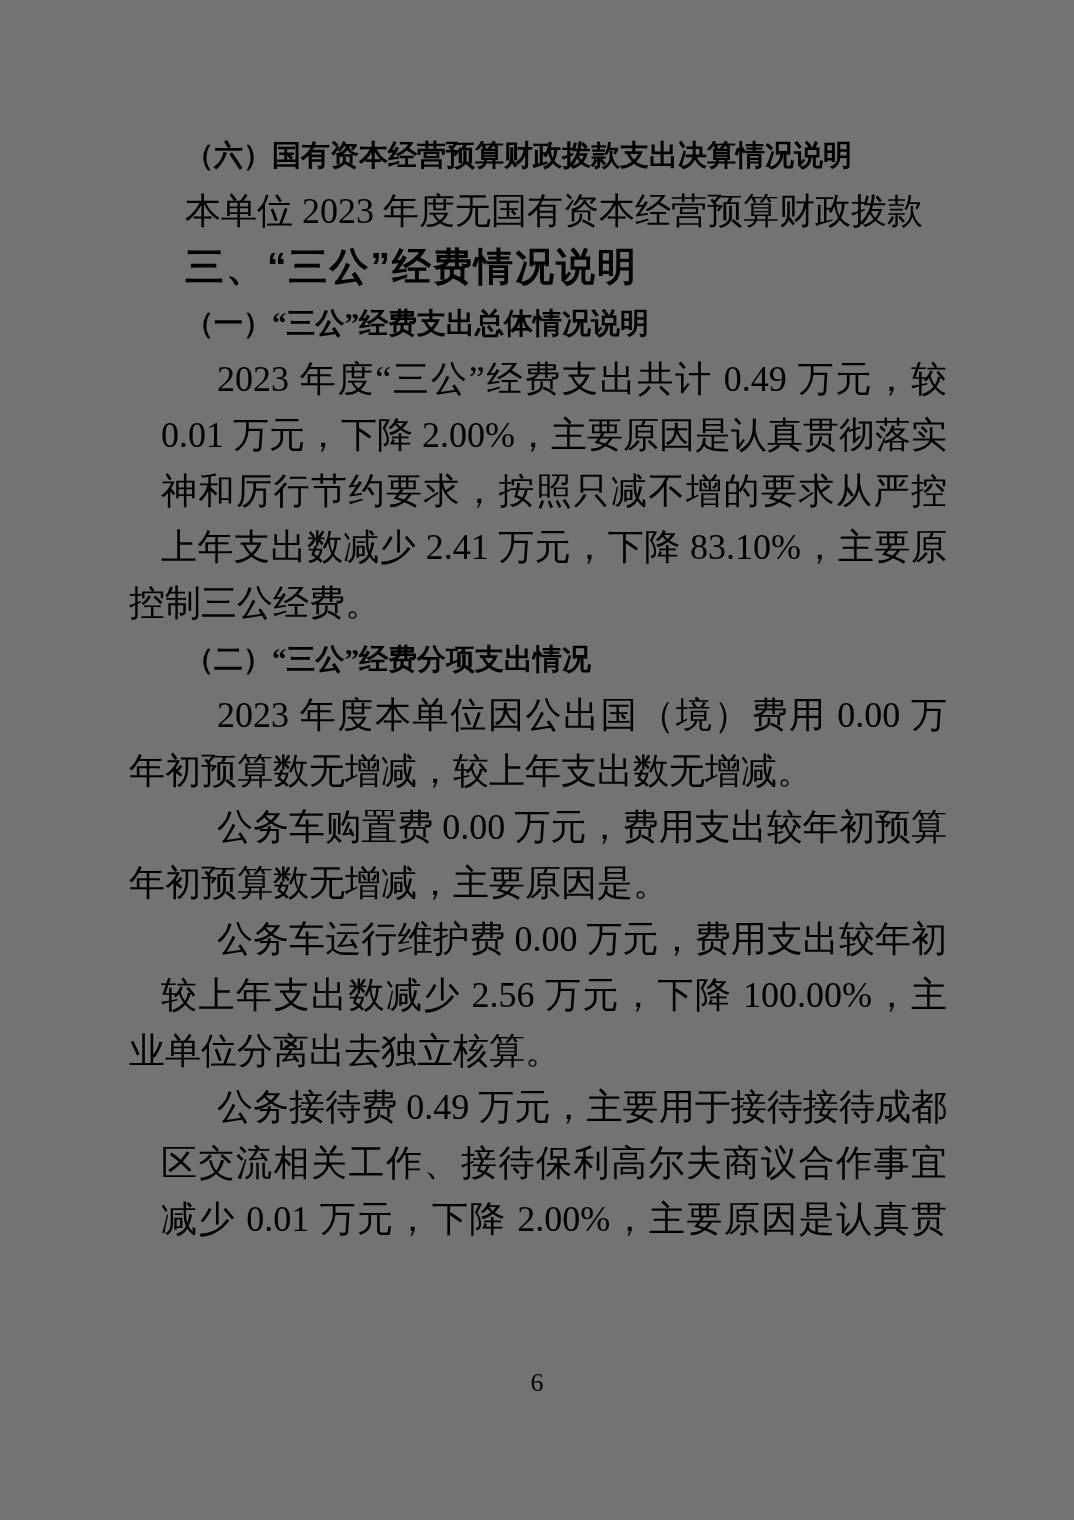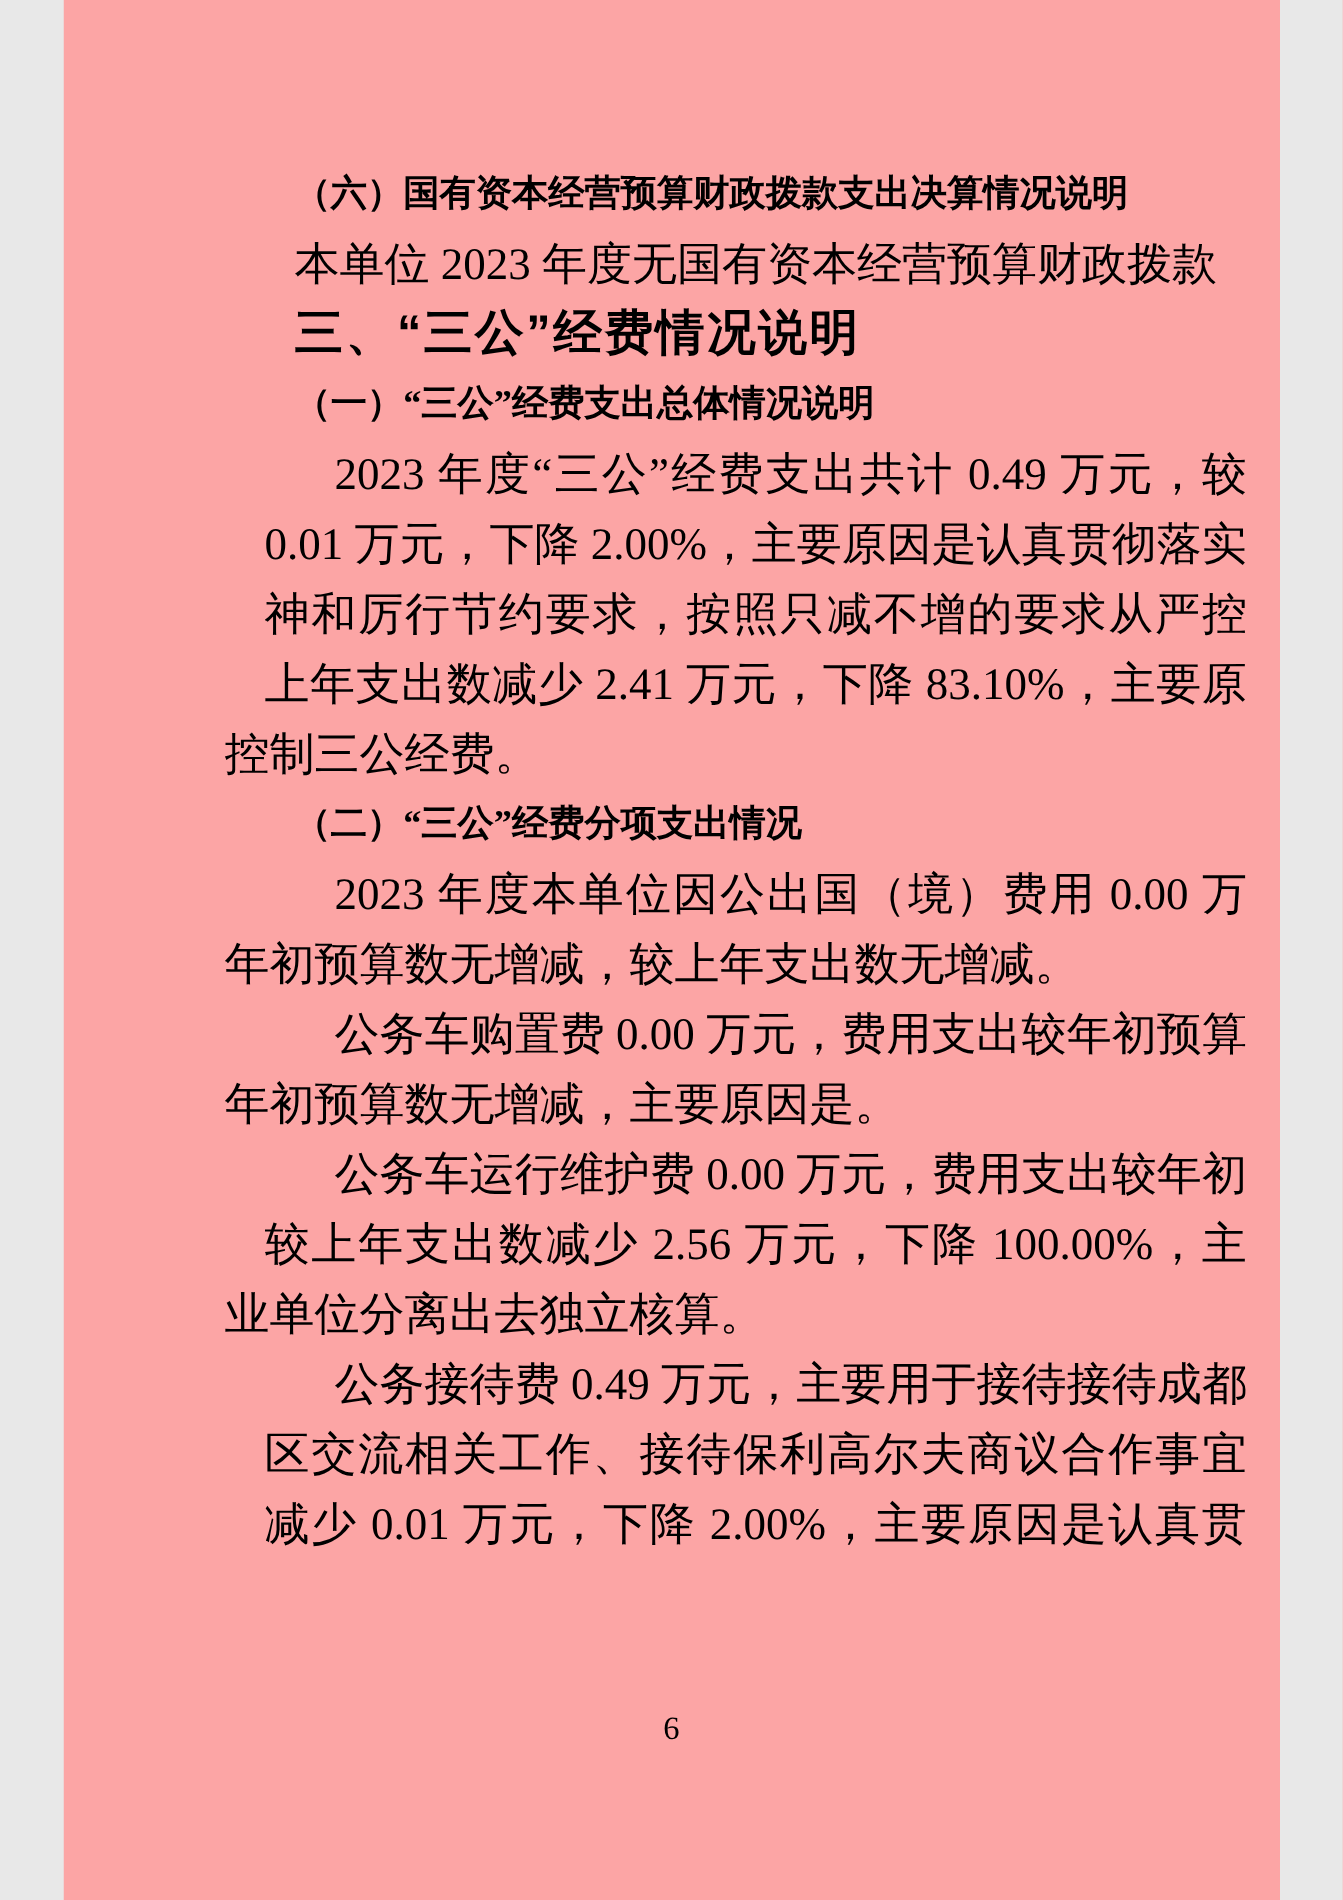--- a/index.html
+++ b/index.html
@@ -1,20 +1,20 @@
 <!DOCTYPE html>
 <html><head>
 <meta charset="utf-8">
 <style>
   html, body { margin: 0; padding: 0; background: #e8e8e8; }
   .page {
     position: relative;
-    width: 973px;
+    width: 1074px;
     height: 1520px;
-    background: #fca5a5;
+    background: #737373;
     margin: 0 auto;
     overflow: hidden;
     color: #000000;
     font-family: "Liberation Serif", serif;
   }
   .textblock {
     position: absolute;
     left: 129px;
     top: 127px;
     width: 818px;

